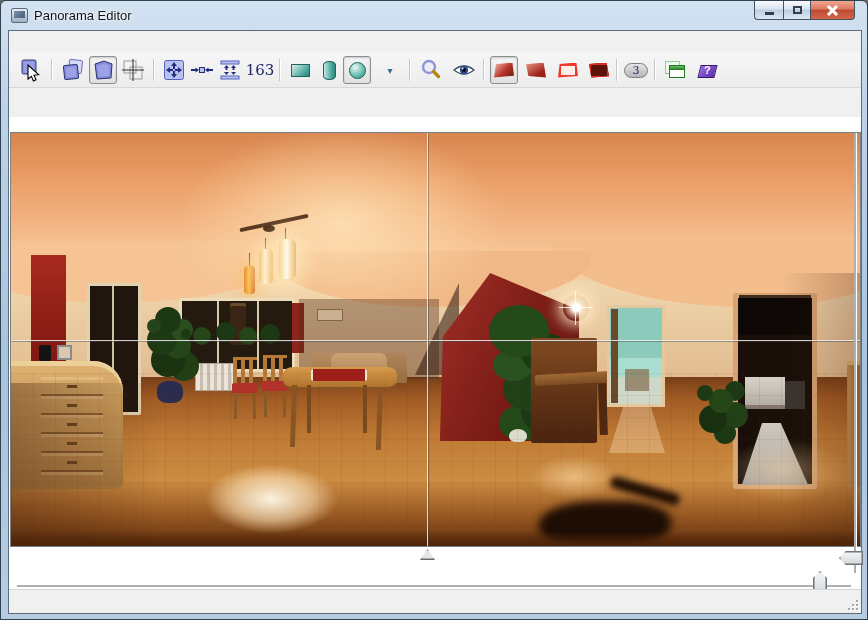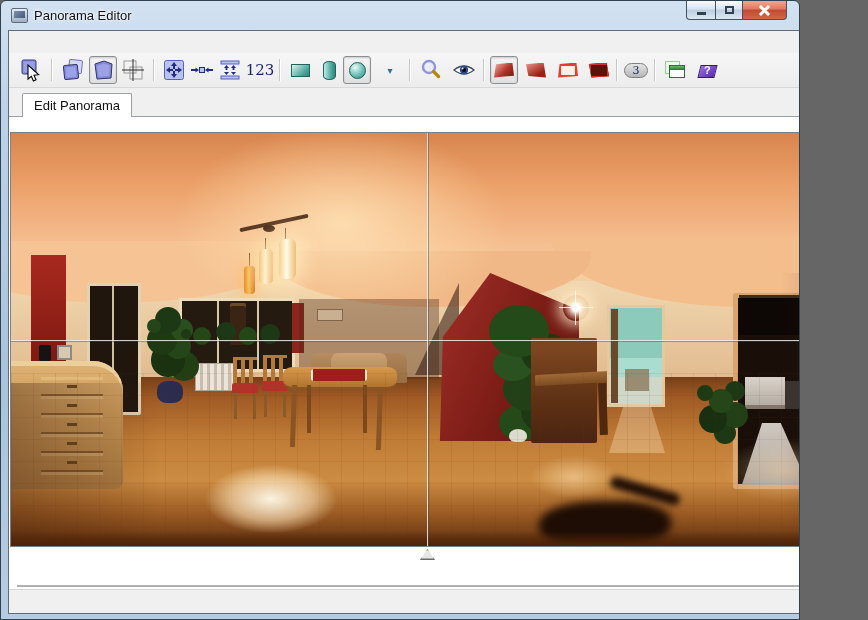--- a/index.html
+++ b/index.html
@@ -1,18 +1,18 @@
 <!DOCTYPE html>
 <html><head>
 <meta charset="utf-8">
 <style>
   html,body{margin:0;padding:0;background:#666;}
   *{box-sizing:border-box;}
   .win{
-    position:relative;width:800px;height:620px;
+    position:relative;width:868px;height:620px;
     font-family:"Liberation Sans","DejaVu Sans",sans-serif;
     background:linear-gradient(180deg,#d3e2f2 0%,#bcd2e8 18%,#a9c3dd 60%,#b6cce2 100%);
     border:1px solid #30414f;border-radius:6px 6px 0 0;overflow:hidden;
   }
   
   .titlebar{position:absolute;left:0;top:0;width:100%;height:30px;}
   .appicon{position:absolute;left:10px;top:7px;width:17px;height:15px;
     background:linear-gradient(180deg,#e8eef5,#9fb0c2);border:1px solid #5a6a7a;border-radius:2px;}
   .appicon span{position:absolute;left:2px;top:2px;right:2px;bottom:4px;background:linear-gradient(135deg,#7d93ad,#44597a);display:block;}
   .title-text{position:absolute;left:33px;top:7px;font-size:13px;color:#111;text-shadow:0 0 4px #fff,0 0 2px #fff;}
@@ -177,21 +177,21 @@
           <rect x="3" y="18" width="18" height="3" fill="#b9c2ef" stroke="#5560c0"></rect>
           <path d="M8.5 7 L11 10 L6 10 Z" fill="#222c80"></path>
             <line x1="8.5" y1="10" x2="8.5" y2="12" stroke="#222c80" stroke-width="1.8"></line>
           <path d="M15.5 7 L18 10 L13 10 Z" fill="#222c80"></path>
             <line x1="15.5" y1="10" x2="15.5" y2="12" stroke="#222c80" stroke-width="1.8"></line>
           <path d="M8.5 17 L11 14 L6 14 Z" fill="#222c80"></path>
             <path d="M15.5 17 L18 14 L13 14 Z" fill="#222c80"></path>
         </svg>
       </div>
       <div class="tbtn" style="left:235px;width:32px">
-        <span class="lbl123">123</span>
+        <span class="lbl123">163</span>
       </div>
       <div class="tsep" style="left:270px"></div>
 
       <div class="tbtn" style="left:277px">
         <span class="teal-rect"></span>
       </div>
       <div class="tbtn" style="left:306px">
         <span class="cyl"></span>
       </div>
       <div class="tbtn pressed" style="left:334px">
@@ -245,24 +245,20 @@
         </span>
       </div>
       <div class="tbtn" style="left:685px">
         <span class="book">
           <span class="body"></span>
           <span class="qm">?</span>
         </span>
       </div>
     </div>
 
-    <div class="tabstrip">
-      <div class="tabline"></div>
-      <div class="tab">Edit Panorama</div>
-    </div>
 
     <div class="tabpage">
 
       <div id="pano">
 
         <div style="left:0;top:148px;width:851px;height:96px;background:linear-gradient(180deg,#f0d6ae,#e2bc90);"></div>
         <div style="left:-60px;top:108px;width:360px;height:62px;background:#f6c494;border-radius:0 0 55% 45%/0 0 100% 80%;"></div>
         <div style="left:540px;top:104px;width:360px;height:70px;background:#f3bd8c;border-radius:0 0 45% 55%/0 0 80% 100%;"></div>
         <div style="left:260px;top:118px;width:320px;height:56px;background:#f1b887;border-radius:0 0 50% 50%/0 0 90% 90%;"></div>
         <div style="left:110px;top:-40px;width:440px;height:260px;background:radial-gradient(closest-side,rgba(255,230,186,.8),rgba(255,220,170,.25) 55%,transparent 75%);"></div>

